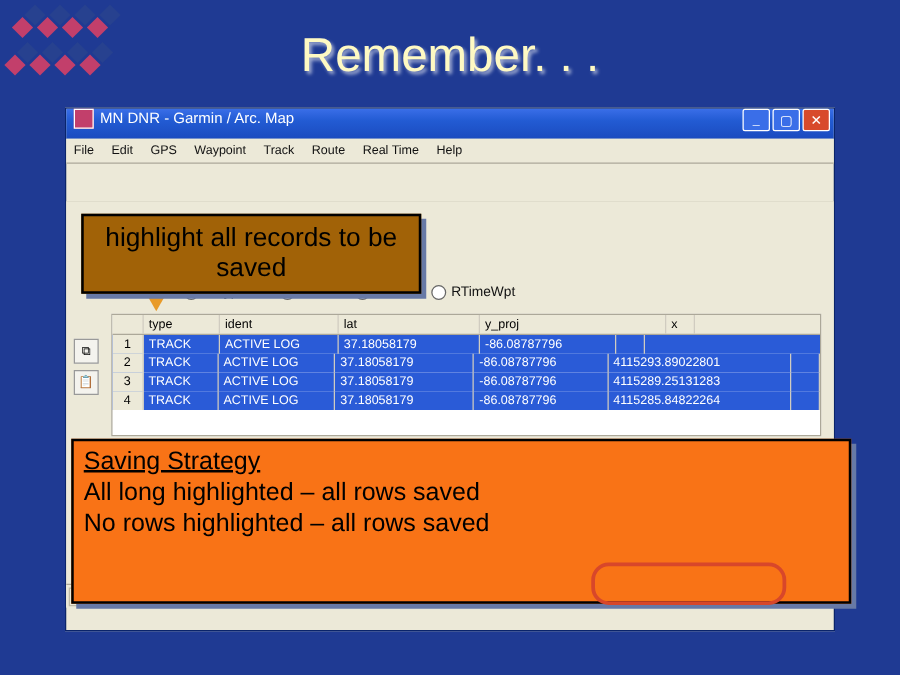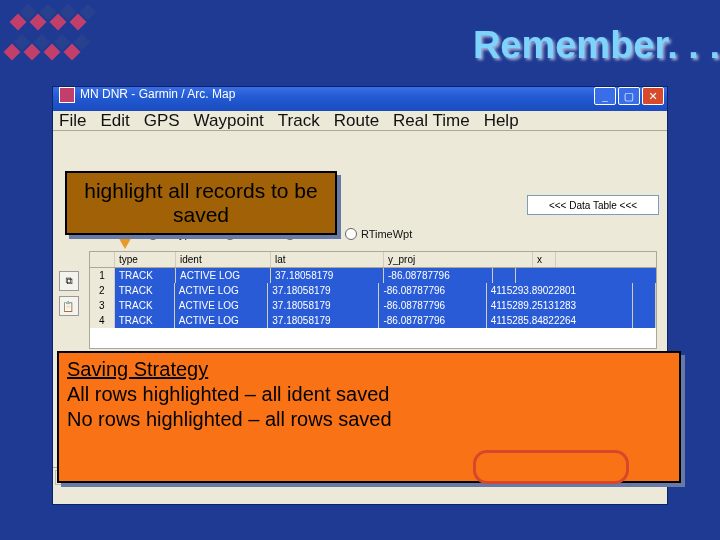--- a/index.html
+++ b/index.html
@@ -4,31 +4,31 @@
 <style>
   html,body{margin:0;padding:0;width:720px;height:540px;font-family:Arial,Helvetica,sans-serif;overflow:hidden}
   body{background:#1f3a93}
   .slide{position:relative;width:720px;height:540px}
   
   .squiggle{position:absolute;top:6px;left:6px;width:130px;height:70px;pointer-events:none}
   .squiggle span{position:absolute;width:12px;height:12px}
   .sq-a{transform:rotate(45deg);background:#c23f6b}
   .sq-b{transform:rotate(45deg);background:#27418f}
   
-  .title{position:absolute;top:24px;left:0;width:100%;text-align:right;font-weight:700;color:#7dd3fc;font-size:38px;text-shadow:2px 2px 3px rgba(255,255,255,.6)}
+  .title{position:absolute;top:24px;left:0;width:100%;text-align:center;font-weight:400;color:#fef9c3;font-size:38px;text-shadow:2px 2px 3px rgba(255,255,255,.6)}
   
   .win{position:absolute;left:52px;top:86px;width:614px;height:417px;background:#ece9d8;border:1px solid #0a246a}
   .titlebar{height:24px;background:linear-gradient(#3a6ee8,#225bd3 40%,#1b4bbf);display:flex;align-items:flex-start;padding:0 3px 0 6px;color:#fff;font-size:12px}
   .tb-icon{width:14px;height:14px;background:#c23f6b;border:1px solid #fff;margin-right:5px}
   .tb-title{flex:1}
   .tb-btn{width:20px;height:16px;margin-left:2px;border:1px solid #fff;border-radius:2px;display:flex;align-items:center;justify-content:center;font-size:11px;font-family:Tahoma}
   .tb-min{background:#3a6ee8}
   .tb-max{background:#3a6ee8}
   .tb-close{background:#d84a2c}
-  .menubar{height:19px;background:#ece9d8;border-bottom:1px solid #aca899;display:flex;align-items:center;padding-left:6px;font-size:17px;color:#111}
+  .menubar{height:19px;background:#ece9d8;border-bottom:1px solid #aca899;display:flex;align-items:center;padding-left:6px;font-size:10px;color:#111}
   .menubar span{margin-right:14px}
   .toolbar{height:30px;border-bottom:1px solid #aca899;position:relative}
   
   .callout1{position:absolute;left:12px;top:84px;width:268px;height:60px;background:#a16207;border:2px solid #000;box-shadow:4px 4px 0 #6779a6;font-size:21px;font-weight:400;line-height:1.15;display:flex;align-items:center;justify-content:center;text-align:center;z-index:30}
   .arrow1{position:absolute;left:56px;top:134px;width:0;height:0;border-left:16px solid transparent;border-right:16px solid transparent;border-top:28px solid #e89a28;z-index:29}
   .arrow1::after{content:'';position:absolute;left:-4px;top:-46px;width:8px;height:24px;background:#e89a28}
   
   .client{position:absolute;left:0;top:74px;right:0;bottom:18px;background:#ece9d8}
   .topstrip{position:absolute;right:8px;top:34px;width:130px;height:18px;background:#fff;border:1px solid #7b9ebd;font-size:10px;display:flex;align-items:center;justify-content:center}
   .radiorow{position:absolute;left:78px;top:64px;right:12px;height:18px;display:flex;align-items:center;font-size:11px;color:#111}
@@ -97,21 +97,20 @@
       <span>GPS</span>
       <span>Waypoint</span>
       <span>Track</span>
       <span>Route</span>
       <span>Real Time</span>
       <span>Help</span>
     </div>
     <div class="toolbar"></div>
 
     <div class="client">
-      <div class="topstrip">&lt;&lt;&lt;  Data Table  &lt;&lt;&lt;</div>
 
       <div class="radiorow">
         <span class="radio"></span>
           <span>Waypoint</span>
         <span class="radio sel"></span>
           <span>Track</span>
         <span class="radio"></span>
           <span>Route</span>
         <span class="radio"></span>
           <span>RTimeWpt</span>
@@ -173,19 +172,19 @@
         <div class="spacer"></div>
         <div class="cell">10 of 301 Selected</div>
       </div>
     </div>
 
     <div class="callout1">highlight all records to be saved</div>
     <div class="arrow1"></div>
 
     <div class="callout2">
       <span class="hdr">Saving Strategy</span><br>
-      <span>All rows highlighted – all ident saved</span><br>
+      <span>All long highlighted – all rows saved</span><br>
       <span>No rows highlighted – all rows saved</span><br>
     </div>
 
     <div class="ring"></div>
   </div>
 </div>
 
 </body></html>

